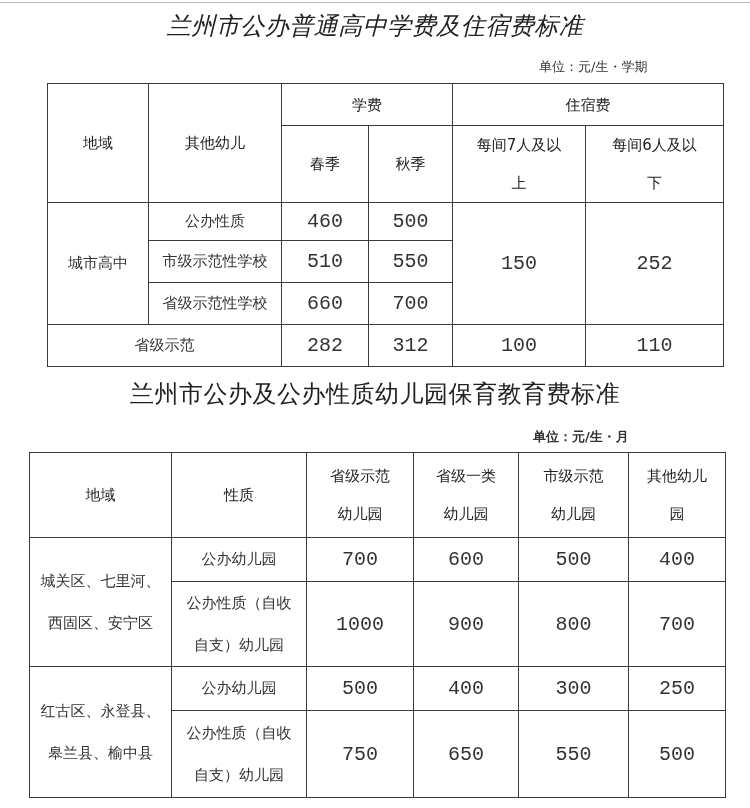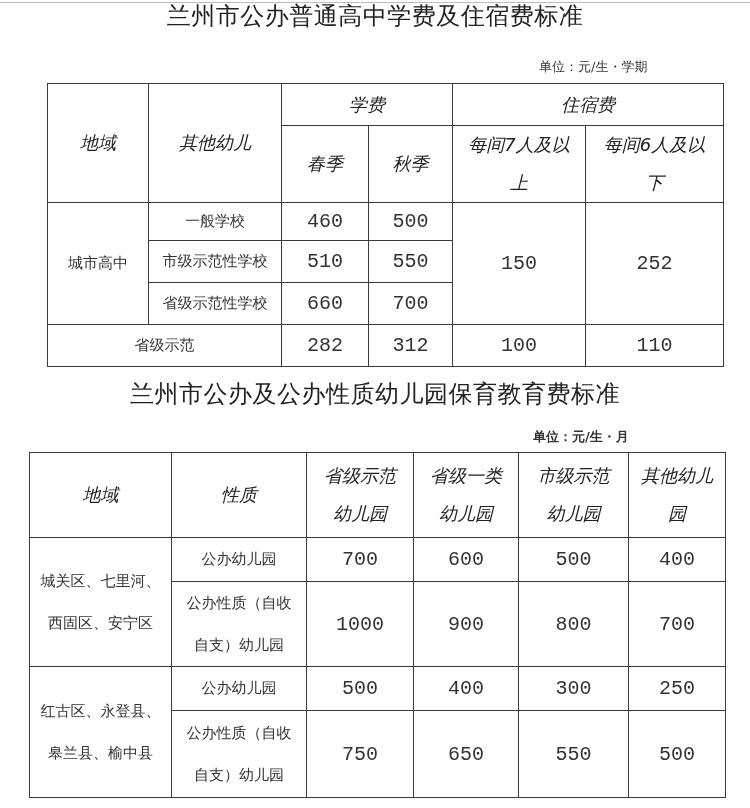--- a/index.html
+++ b/index.html
@@ -18,32 +18,32 @@
     position: absolute; font-size: 13px; color: #333;
     font-family: "DejaVu Sans", "Liberation Sans", sans-serif;
     margin-left: 37px;
   }
   table { position: absolute; border-collapse: collapse; table-layout: fixed; }
   td {
     border: 1.5px solid #3a3a3a; text-align: center; vertical-align: middle;
     padding: 0; font-size: 15px; color: #333;
     font-family: "DejaVu Sans", "Liberation Sans", sans-serif;
   }
-  td.hd { font-size: 18px; color: #222; line-height: 38px; font-style: italic; }
+  td.hd { font-size: 15px; color: #222; line-height: 38px; }
   td.num { font-family: Liberation Mono, monospace; font-size: 20px; }
   .wrap2 { line-height: 42px; text-align: center; }
   #t1 { left: 47px; top: 83px; width: 676px; }
   #t2 { left: 29px; top: 452px; width: 696px; }
 </style>
 </head>
 <body>
 
 <div class="topline"></div>
 
-<div class="title" style="top:0;">兰州市公办普通高中学费及住宿费标准</div>
+<div class="title" style="top:10px;font-style:italic;">兰州市公办普通高中学费及住宿费标准</div>
 <div class="unit" style="left:502px; top:58px;">单位：元/生・学期</div>
 
 <table id="t1">
   <colgroup>
     <col style="width:101px">
       <col style="width:133px">
       <col style="width:87px">
       <col style="width:84px">
       <col style="width:133px">
       <col style="width:138px">
@@ -62,21 +62,21 @@
       <div>每间7人及以</div>
       <div>上</div>
     </td>
     <td class="hd">
       <div>每间6人及以</div>
       <div>下</div>
     </td>
   </tr>
   <tr style="height:38px;">
     <td rowspan="3">城市高中</td>
-    <td>一般学校</td>
+    <td>公办性质</td>
     <td class="num">460</td>
     <td class="num">500</td>
     <td class="num" rowspan="3">150</td>
     <td class="num" rowspan="3">252</td>
   </tr>
   <tr style="height:42px;">
     <td>市级示范性学校</td>
     <td class="num">510</td>
     <td class="num">550</td>
   </tr>

